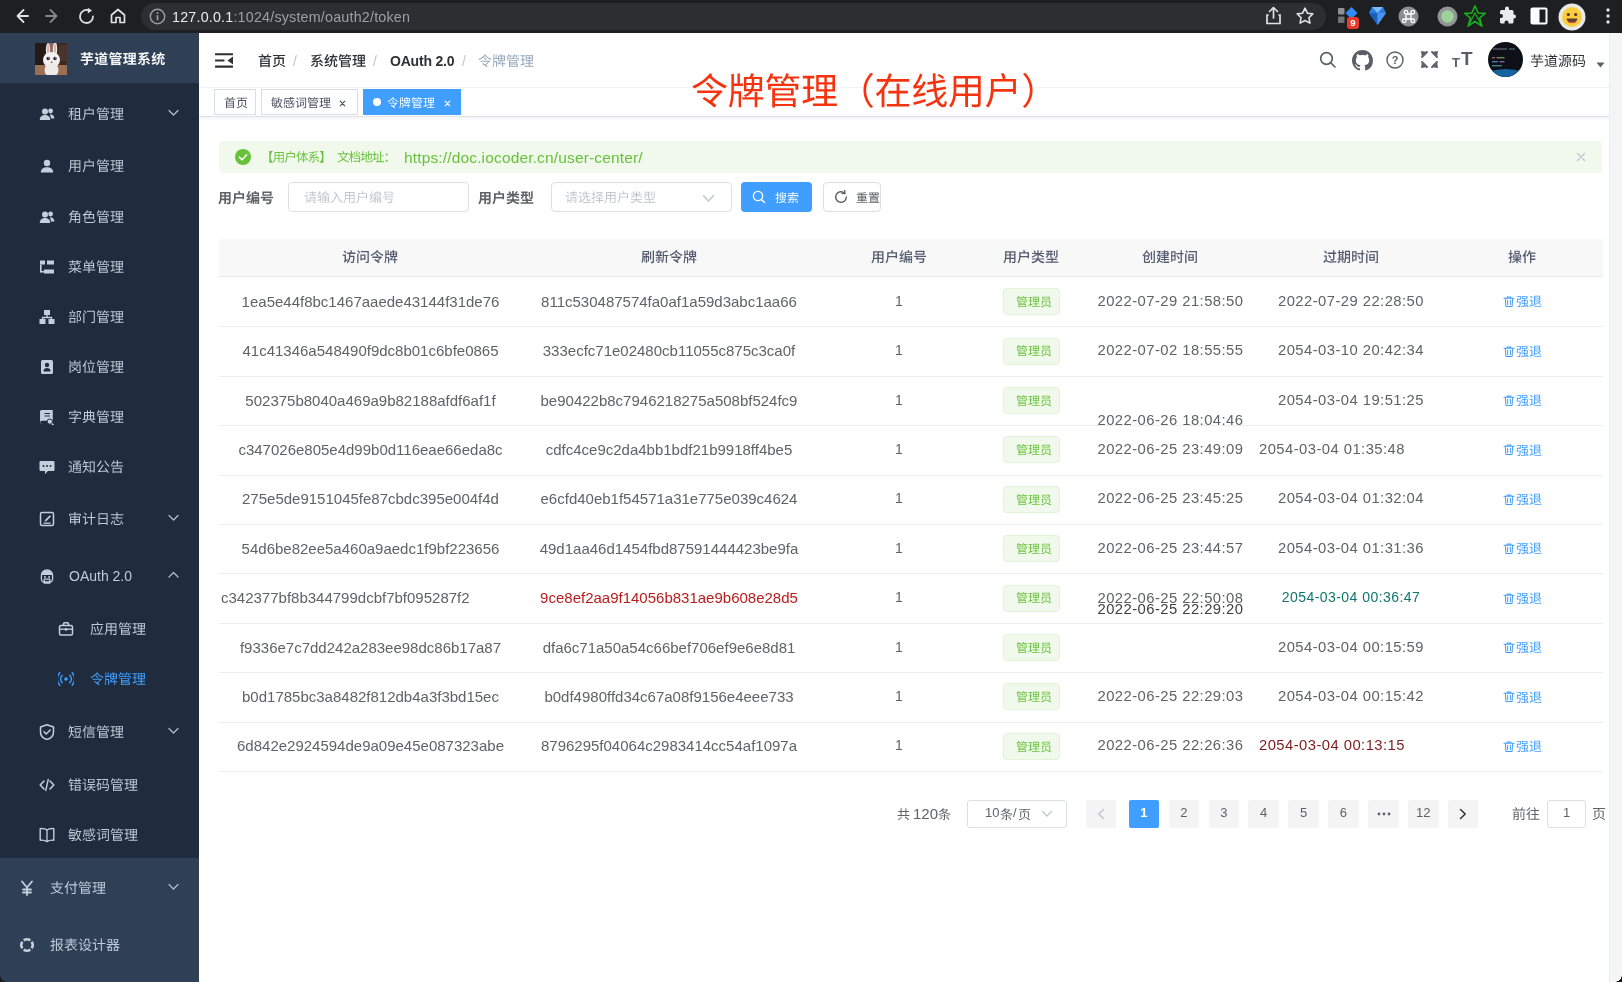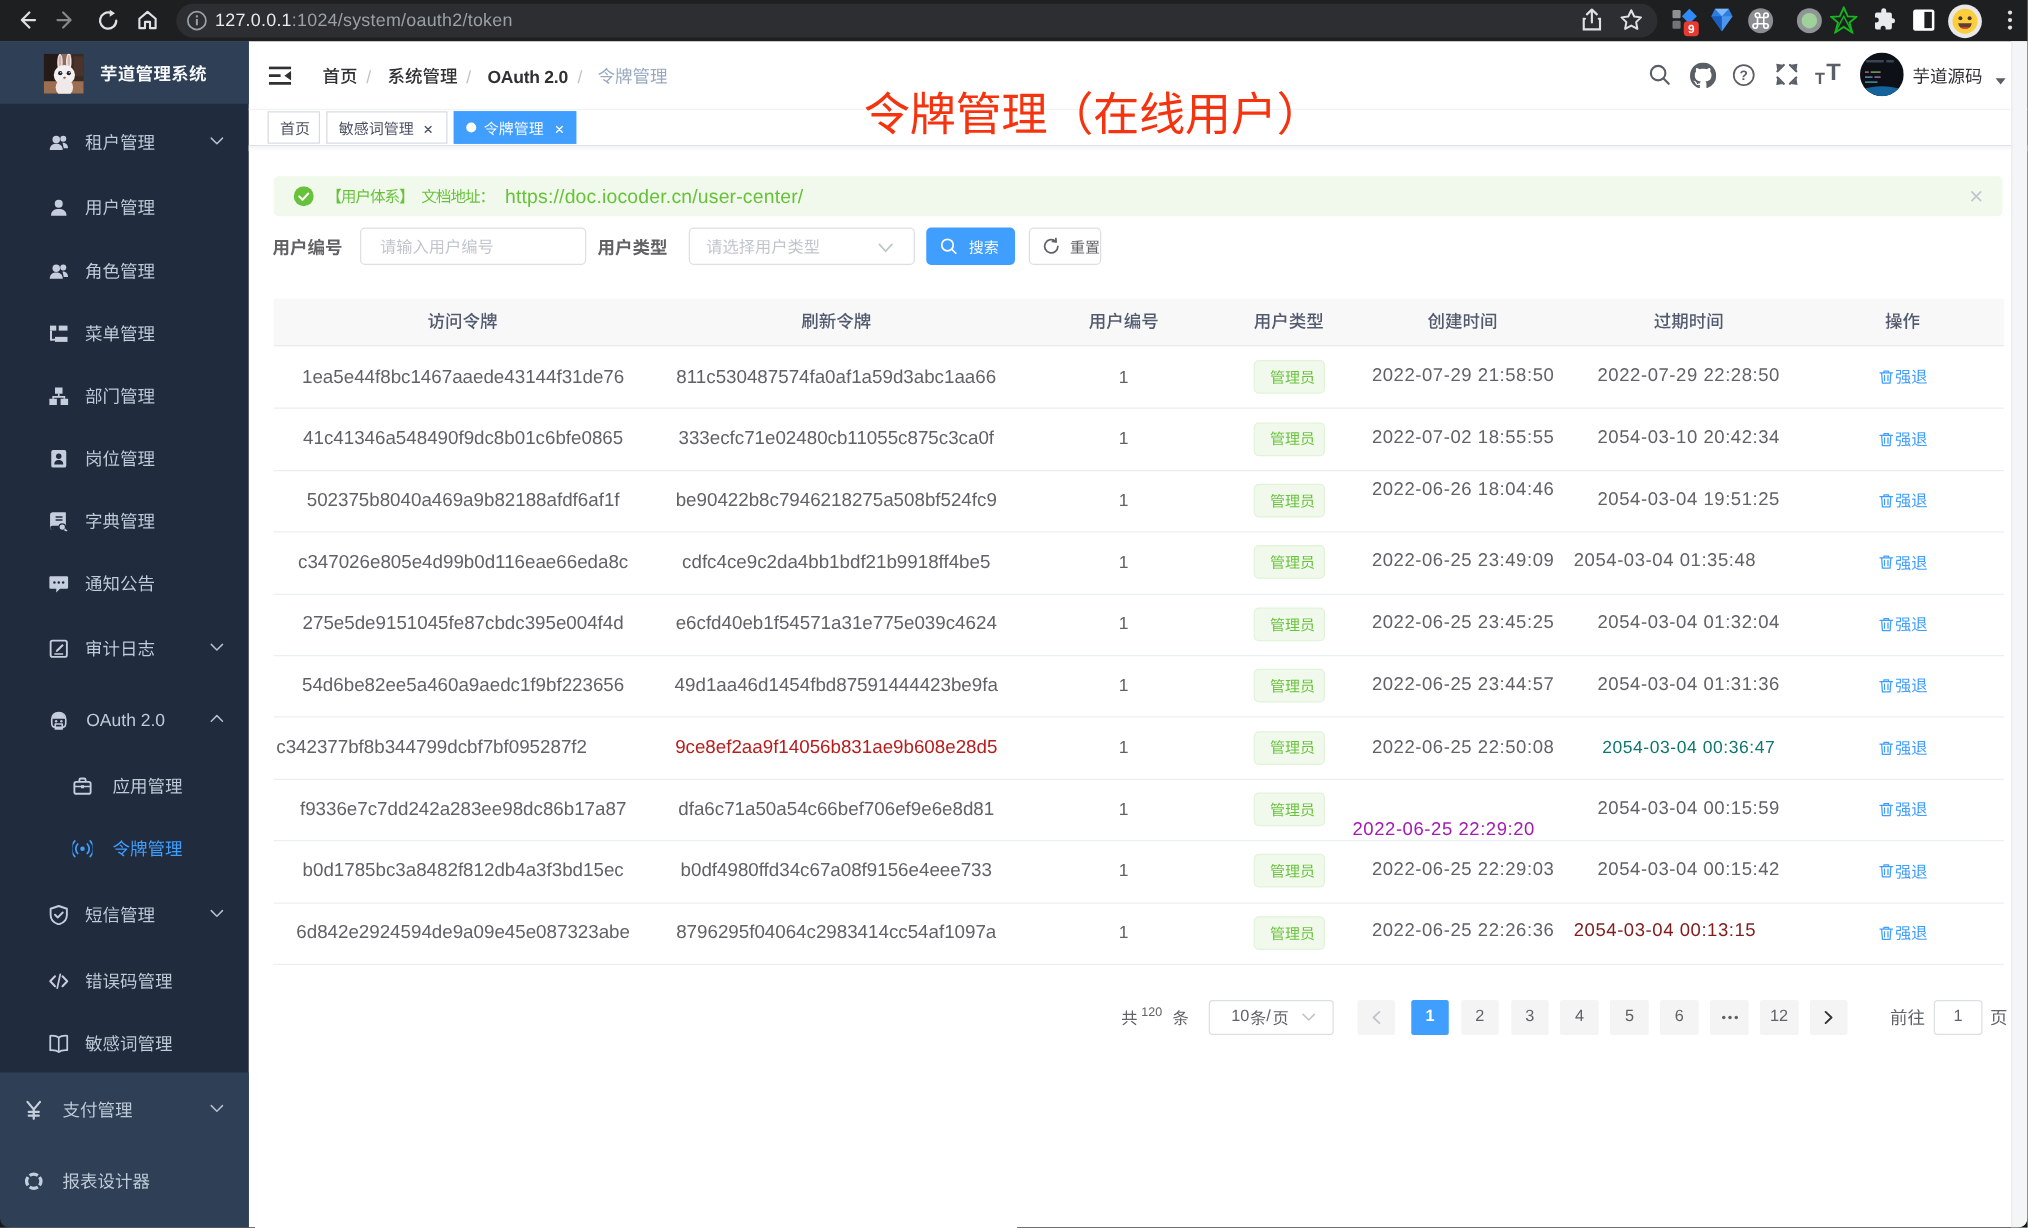--- a/index.html
+++ b/index.html
@@ -459,21 +459,21 @@
       <path d="M6.7 -9.4H10.5V-7.8H6.7ZM5.8 -10.2V-7H8.2V-5.8H5.6V-2.3H8.2V-0.4L5 -0.2L5.1 0.7C6.7 0.6 9.1 0.4 11.3 0.2C11.5 0.6 11.6 0.9 11.7 1.1L12.5 0.8C12.3 -0 11.6 -1.2 10.9 -2.1L10.1 -1.7C10.4 -1.4 10.6 -1 10.9 -0.6L9.1 -0.5V-2.3H11.8V-5.8H9.1V-7H11.4V-10.2ZM6.4 -5H8.2V-3.1H6.4ZM9.1 -5H10.9V-3.1H9.1ZM1.1 -7.3C1 -6.1 0.8 -4.5 0.6 -3.5H1.2L3.7 -3.5C3.6 -1.2 3.4 -0.3 3.2 -0.1C3 0.1 2.9 0.1 2.7 0.1C2.5 0.1 1.9 0.1 1.3 0C1.5 0.3 1.6 0.7 1.6 0.9C2.2 1 2.8 1 3.1 0.9C3.5 0.9 3.7 0.8 4 0.6C4.3 0.2 4.5 -1 4.7 -3.9C4.7 -4.1 4.7 -4.4 4.7 -4.4H1.7C1.7 -5 1.8 -5.7 1.9 -6.4H4.8V-10.2H0.8V-9.3H3.9V-7.3Z M14 -9.9C14.8 -9.2 15.6 -8.3 16 -7.7L16.7 -8.3C16.3 -8.9 15.5 -9.8 14.8 -10.4ZM23.1 -7.5V-6.3H19.1V-7.5ZM23.1 -8.3H19.1V-9.5H23.1ZM18 -1.1C18.3 -1.2 18.7 -1.4 21.4 -2.2C21.3 -2.3 21.3 -2.7 21.3 -3L19.1 -2.4V-5.5H24.1V-10.3H18.1V-2.8C18.1 -2.3 17.8 -2 17.6 -1.9C17.7 -1.7 17.9 -1.3 18 -1.1ZM20.3 -4.5C21.7 -3.5 23.3 -2.1 24.1 -1.1L24.9 -1.7C24.4 -2.2 23.7 -2.8 23 -3.5C23.7 -3.9 24.5 -4.4 25.1 -4.9L24.3 -5.5C23.9 -5 23 -4.4 22.3 -4C21.9 -4.4 21.4 -4.7 20.9 -5ZM16.4 -6.3H13.7V-5.4H15.4V-1.4C14.9 -1.1 14.2 -0.6 13.5 0L14.1 0.8C14.8 0 15.5 -0.7 16 -0.7C16.3 -0.7 16.7 -0.3 17.2 0C18.1 0.6 19.3 0.7 20.8 0.7C22 0.7 24.3 0.6 25.3 0.6C25.3 0.3 25.4 -0.2 25.5 -0.4C24.3 -0.3 22.3 -0.2 20.8 -0.2C19.4 -0.2 18.3 -0.3 17.4 -0.7C17 -1 16.7 -1.3 16.4 -1.4Z" fill="#409eff"></path>
     </svg>
 <div class="abs" style="left:219px;top:425px;width:1384px;height:1px;background:#ebeef5"></div>
 <div class="abs" style="left:221px;top:391.5px;width:299px;text-align:center;font-size:15px;color:#606266">502375b8040a469a9b82188afdf6af1f</div>
 <div class="abs" style="left:519px;top:391.5px;width:300px;text-align:center;font-size:15px;color:#606266">be90422b8c7946218275a508bf524fc9</div>
 <div class="abs" style="left:818px;top:391.5px;width:162px;text-align:center;font-size:14px;color:#606266">1</div>
 <div class="abs" style="left:1002.5px;top:387.0px;width:57px;height:27px;background:#f0f9eb;border:1px solid #e1f3d8;border-radius:4px"></div>
 <svg style="position:absolute;left:1016px;top:393.8px;overflow:visible" width="36" height="16" viewBox="0 -11.2 36 16">
       <path d="M2.5 -5.3V1H3.4V0.6H9.3V0.9H10.1V-2H3.4V-2.8H9.5V-5.3ZM9.3 -0.1H3.4V-1.3H9.3ZM5.3 -7.5C5.4 -7.2 5.5 -7 5.7 -6.7H1.2V-4.7H2.1V-6H10.1V-4.7H11V-6.7H6.6C6.5 -7 6.3 -7.4 6.1 -7.6ZM3.4 -4.6H8.6V-3.5H3.4ZM2 -10.1C1.7 -9.1 1.2 -8.1 0.5 -7.4C0.7 -7.3 1.1 -7.1 1.3 -7C1.6 -7.4 2 -7.9 2.3 -8.4H3.1C3.4 -8 3.6 -7.5 3.7 -7.1L4.5 -7.4C4.4 -7.7 4.2 -8.1 4 -8.4H5.8V-9.1H2.6C2.7 -9.4 2.8 -9.7 2.9 -10ZM7.1 -10.1C6.9 -9.2 6.4 -8.4 5.9 -7.8C6.1 -7.7 6.5 -7.5 6.6 -7.4C6.9 -7.7 7.1 -8 7.3 -8.4H8.2C8.6 -8 8.9 -7.4 9.1 -7.1L9.8 -7.4C9.7 -7.7 9.4 -8.1 9.1 -8.4H11.3V-9.1H7.7C7.8 -9.4 7.9 -9.7 8 -9.9Z M17.7 -6.5H19.5V-4.9H17.7ZM20.3 -6.5H22.2V-4.9H20.3ZM17.7 -8.7H19.5V-7.2H17.7ZM20.3 -8.7H22.2V-7.2H20.3ZM15.8 -0.3V0.6H23.6V-0.3H20.4V-1.9H23.2V-2.7H20.4V-4.2H23V-9.5H16.9V-4.2H19.5V-2.7H16.7V-1.9H19.5V-0.3ZM12.4 -1.2 12.6 -0.3C13.7 -0.6 15.1 -1.1 16.4 -1.5L16.2 -2.4L14.9 -2V-5H16.1V-5.8H14.9V-8.4H16.3V-9.3H12.6V-8.4H14V-5.8H12.7V-5H14V-1.7C13.4 -1.5 12.9 -1.3 12.4 -1.2Z M27.2 -8.8H32.8V-7.4H27.2ZM26.3 -9.5V-6.6H33.8V-9.5ZM29.5 -3.9V-2.8C29.5 -1.9 29.1 -0.6 24.8 0.3C25 0.5 25.3 0.8 25.4 1C29.9 0 30.4 -1.5 30.4 -2.8V-3.9ZM30.3 -0.8C31.8 -0.3 33.8 0.5 34.8 1L35.2 0.2C34.2 -0.3 32.2 -1 30.8 -1.4ZM25.9 -5.5V-1.1H26.8V-4.7H33.3V-1.2H34.3V-5.5Z" fill="#67c23a"></path>
     </svg>
-<div class="abs" style="left:1082px;top:384px;width:177px;text-align:center;font-size:14.8px;letter-spacing:0.45px;color:#606266">2022-06-26 18:04:46</div>
+<div class="abs" style="left:1082px;top:412px;width:177px;text-align:center;font-size:14.8px;letter-spacing:0.45px;color:#606266">2022-06-26 18:04:46</div>
 <div class="abs" style="left:1259px;top:391.5px;width:184px;text-align:center;font-size:14.8px;letter-spacing:0.45px;color:#606266">2054-03-04 19:51:25</div>
 <svg class="abs" style="left:1503px;top:394.0px" width="12" height="13" viewBox="0 0 13 13">
       <path d="M1 3 H12 M4.5 3 V1.5 H8.5 V3 M2.5 3 L3.2 12 H9.8 L10.5 3 M5 5.2 V9.8 M8 5.2 V9.8" stroke="#409eff" stroke-width="1.1" fill="none" stroke-linecap="round" stroke-linejoin="round"></path>
     </svg>
 <svg style="position:absolute;left:1516px;top:393.2px;overflow:visible" width="26" height="17" viewBox="0 -12.1 26 17">
       <path d="M6.7 -9.4H10.5V-7.8H6.7ZM5.8 -10.2V-7H8.2V-5.8H5.6V-2.3H8.2V-0.4L5 -0.2L5.1 0.7C6.7 0.6 9.1 0.4 11.3 0.2C11.5 0.6 11.6 0.9 11.7 1.1L12.5 0.8C12.3 -0 11.6 -1.2 10.9 -2.1L10.1 -1.7C10.4 -1.4 10.6 -1 10.9 -0.6L9.1 -0.5V-2.3H11.8V-5.8H9.1V-7H11.4V-10.2ZM6.4 -5H8.2V-3.1H6.4ZM9.1 -5H10.9V-3.1H9.1ZM1.1 -7.3C1 -6.1 0.8 -4.5 0.6 -3.5H1.2L3.7 -3.5C3.6 -1.2 3.4 -0.3 3.2 -0.1C3 0.1 2.9 0.1 2.7 0.1C2.5 0.1 1.9 0.1 1.3 0C1.5 0.3 1.6 0.7 1.6 0.9C2.2 1 2.8 1 3.1 0.9C3.5 0.9 3.7 0.8 4 0.6C4.3 0.2 4.5 -1 4.7 -3.9C4.7 -4.1 4.7 -4.4 4.7 -4.4H1.7C1.7 -5 1.8 -5.7 1.9 -6.4H4.8V-10.2H0.8V-9.3H3.9V-7.3Z M14 -9.9C14.8 -9.2 15.6 -8.3 16 -7.7L16.7 -8.3C16.3 -8.9 15.5 -9.8 14.8 -10.4ZM23.1 -7.5V-6.3H19.1V-7.5ZM23.1 -8.3H19.1V-9.5H23.1ZM18 -1.1C18.3 -1.2 18.7 -1.4 21.4 -2.2C21.3 -2.3 21.3 -2.7 21.3 -3L19.1 -2.4V-5.5H24.1V-10.3H18.1V-2.8C18.1 -2.3 17.8 -2 17.6 -1.9C17.7 -1.7 17.9 -1.3 18 -1.1ZM20.3 -4.5C21.7 -3.5 23.3 -2.1 24.1 -1.1L24.9 -1.7C24.4 -2.2 23.7 -2.8 23 -3.5C23.7 -3.9 24.5 -4.4 25.1 -4.9L24.3 -5.5C23.9 -5 23 -4.4 22.3 -4C21.9 -4.4 21.4 -4.7 20.9 -5ZM16.4 -6.3H13.7V-5.4H15.4V-1.4C14.9 -1.1 14.2 -0.6 13.5 0L14.1 0.8C14.8 0 15.5 -0.7 16 -0.7C16.3 -0.7 16.7 -0.3 17.2 0C18.1 0.6 19.3 0.7 20.8 0.7C22 0.7 24.3 0.6 25.3 0.6C25.3 0.3 25.4 -0.2 25.5 -0.4C24.3 -0.3 22.3 -0.2 20.8 -0.2C19.4 -0.2 18.3 -0.3 17.4 -0.7C17 -1 16.7 -1.3 16.4 -1.4Z" fill="#409eff"></path>
     </svg>
 <div class="abs" style="left:219px;top:475px;width:1384px;height:1px;background:#ebeef5"></div>
 <div class="abs" style="left:221px;top:440.9px;width:299px;text-align:center;font-size:15px;color:#606266">c347026e805e4d99b0d116eae66eda8c</div>
 <div class="abs" style="left:519px;top:440.9px;width:300px;text-align:center;font-size:15px;color:#606266">cdfc4ce9c2da4bb1bdf21b9918ff4be5</div>
@@ -539,21 +539,21 @@
       <path d="M6.7 -9.4H10.5V-7.8H6.7ZM5.8 -10.2V-7H8.2V-5.8H5.6V-2.3H8.2V-0.4L5 -0.2L5.1 0.7C6.7 0.6 9.1 0.4 11.3 0.2C11.5 0.6 11.6 0.9 11.7 1.1L12.5 0.8C12.3 -0 11.6 -1.2 10.9 -2.1L10.1 -1.7C10.4 -1.4 10.6 -1 10.9 -0.6L9.1 -0.5V-2.3H11.8V-5.8H9.1V-7H11.4V-10.2ZM6.4 -5H8.2V-3.1H6.4ZM9.1 -5H10.9V-3.1H9.1ZM1.1 -7.3C1 -6.1 0.8 -4.5 0.6 -3.5H1.2L3.7 -3.5C3.6 -1.2 3.4 -0.3 3.2 -0.1C3 0.1 2.9 0.1 2.7 0.1C2.5 0.1 1.9 0.1 1.3 0C1.5 0.3 1.6 0.7 1.6 0.9C2.2 1 2.8 1 3.1 0.9C3.5 0.9 3.7 0.8 4 0.6C4.3 0.2 4.5 -1 4.7 -3.9C4.7 -4.1 4.7 -4.4 4.7 -4.4H1.7C1.7 -5 1.8 -5.7 1.9 -6.4H4.8V-10.2H0.8V-9.3H3.9V-7.3Z M14 -9.9C14.8 -9.2 15.6 -8.3 16 -7.7L16.7 -8.3C16.3 -8.9 15.5 -9.8 14.8 -10.4ZM23.1 -7.5V-6.3H19.1V-7.5ZM23.1 -8.3H19.1V-9.5H23.1ZM18 -1.1C18.3 -1.2 18.7 -1.4 21.4 -2.2C21.3 -2.3 21.3 -2.7 21.3 -3L19.1 -2.4V-5.5H24.1V-10.3H18.1V-2.8C18.1 -2.3 17.8 -2 17.6 -1.9C17.7 -1.7 17.9 -1.3 18 -1.1ZM20.3 -4.5C21.7 -3.5 23.3 -2.1 24.1 -1.1L24.9 -1.7C24.4 -2.2 23.7 -2.8 23 -3.5C23.7 -3.9 24.5 -4.4 25.1 -4.9L24.3 -5.5C23.9 -5 23 -4.4 22.3 -4C21.9 -4.4 21.4 -4.7 20.9 -5ZM16.4 -6.3H13.7V-5.4H15.4V-1.4C14.9 -1.1 14.2 -0.6 13.5 0L14.1 0.8C14.8 0 15.5 -0.7 16 -0.7C16.3 -0.7 16.7 -0.3 17.2 0C18.1 0.6 19.3 0.7 20.8 0.7C22 0.7 24.3 0.6 25.3 0.6C25.3 0.3 25.4 -0.2 25.5 -0.4C24.3 -0.3 22.3 -0.2 20.8 -0.2C19.4 -0.2 18.3 -0.3 17.4 -0.7C17 -1 16.7 -1.3 16.4 -1.4Z" fill="#409eff"></path>
     </svg>
 <div class="abs" style="left:219px;top:672px;width:1384px;height:1px;background:#ebeef5"></div>
 <div class="abs" style="left:221px;top:638.5px;width:299px;text-align:center;font-size:15px;color:#606266">f9336e7c7dd242a283ee98dc86b17a87</div>
 <div class="abs" style="left:519px;top:638.5px;width:300px;text-align:center;font-size:15px;color:#606266">dfa6c71a50a54c66bef706ef9e6e8d81</div>
 <div class="abs" style="left:818px;top:638.5px;width:162px;text-align:center;font-size:14px;color:#606266">1</div>
 <div class="abs" style="left:1002.5px;top:634.0px;width:57px;height:27px;background:#f0f9eb;border:1px solid #e1f3d8;border-radius:4px"></div>
 <svg style="position:absolute;left:1016px;top:640.8px;overflow:visible" width="36" height="16" viewBox="0 -11.2 36 16">
       <path d="M2.5 -5.3V1H3.4V0.6H9.3V0.9H10.1V-2H3.4V-2.8H9.5V-5.3ZM9.3 -0.1H3.4V-1.3H9.3ZM5.3 -7.5C5.4 -7.2 5.5 -7 5.7 -6.7H1.2V-4.7H2.1V-6H10.1V-4.7H11V-6.7H6.6C6.5 -7 6.3 -7.4 6.1 -7.6ZM3.4 -4.6H8.6V-3.5H3.4ZM2 -10.1C1.7 -9.1 1.2 -8.1 0.5 -7.4C0.7 -7.3 1.1 -7.1 1.3 -7C1.6 -7.4 2 -7.9 2.3 -8.4H3.1C3.4 -8 3.6 -7.5 3.7 -7.1L4.5 -7.4C4.4 -7.7 4.2 -8.1 4 -8.4H5.8V-9.1H2.6C2.7 -9.4 2.8 -9.7 2.9 -10ZM7.1 -10.1C6.9 -9.2 6.4 -8.4 5.9 -7.8C6.1 -7.7 6.5 -7.5 6.6 -7.4C6.9 -7.7 7.1 -8 7.3 -8.4H8.2C8.6 -8 8.9 -7.4 9.1 -7.1L9.8 -7.4C9.7 -7.7 9.4 -8.1 9.1 -8.4H11.3V-9.1H7.7C7.8 -9.4 7.9 -9.7 8 -9.9Z M17.7 -6.5H19.5V-4.9H17.7ZM20.3 -6.5H22.2V-4.9H20.3ZM17.7 -8.7H19.5V-7.2H17.7ZM20.3 -8.7H22.2V-7.2H20.3ZM15.8 -0.3V0.6H23.6V-0.3H20.4V-1.9H23.2V-2.7H20.4V-4.2H23V-9.5H16.9V-4.2H19.5V-2.7H16.7V-1.9H19.5V-0.3ZM12.4 -1.2 12.6 -0.3C13.7 -0.6 15.1 -1.1 16.4 -1.5L16.2 -2.4L14.9 -2V-5H16.1V-5.8H14.9V-8.4H16.3V-9.3H12.6V-8.4H14V-5.8H12.7V-5H14V-1.7C13.4 -1.5 12.9 -1.3 12.4 -1.2Z M27.2 -8.8H32.8V-7.4H27.2ZM26.3 -9.5V-6.6H33.8V-9.5ZM29.5 -3.9V-2.8C29.5 -1.9 29.1 -0.6 24.8 0.3C25 0.5 25.3 0.8 25.4 1C29.9 0 30.4 -1.5 30.4 -2.8V-3.9ZM30.3 -0.8C31.8 -0.3 33.8 0.5 34.8 1L35.2 0.2C34.2 -0.3 32.2 -1 30.8 -1.4ZM25.9 -5.5V-1.1H26.8V-4.7H33.3V-1.2H34.3V-5.5Z" fill="#67c23a"></path>
     </svg>
-<div class="abs" style="left:1082px;top:656px;width:177px;text-align:left;font-size:14.8px;letter-spacing:0.45px;color:#a21caf">2022-06-25 22:29:20</div>
+<div class="abs" style="left:1082px;top:601px;width:177px;text-align:center;font-size:14.8px;letter-spacing:0.45px;color:#404040">2022-06-25 22:29:20</div>
 <div class="abs" style="left:1259px;top:638.5px;width:184px;text-align:center;font-size:14.8px;letter-spacing:0.45px;color:#606266">2054-03-04 00:15:59</div>
 <svg class="abs" style="left:1503px;top:641.0px" width="12" height="13" viewBox="0 0 13 13">
       <path d="M1 3 H12 M4.5 3 V1.5 H8.5 V3 M2.5 3 L3.2 12 H9.8 L10.5 3 M5 5.2 V9.8 M8 5.2 V9.8" stroke="#409eff" stroke-width="1.1" fill="none" stroke-linecap="round" stroke-linejoin="round"></path>
     </svg>
 <svg style="position:absolute;left:1516px;top:640.2px;overflow:visible" width="26" height="17" viewBox="0 -12.1 26 17">
       <path d="M6.7 -9.4H10.5V-7.8H6.7ZM5.8 -10.2V-7H8.2V-5.8H5.6V-2.3H8.2V-0.4L5 -0.2L5.1 0.7C6.7 0.6 9.1 0.4 11.3 0.2C11.5 0.6 11.6 0.9 11.7 1.1L12.5 0.8C12.3 -0 11.6 -1.2 10.9 -2.1L10.1 -1.7C10.4 -1.4 10.6 -1 10.9 -0.6L9.1 -0.5V-2.3H11.8V-5.8H9.1V-7H11.4V-10.2ZM6.4 -5H8.2V-3.1H6.4ZM9.1 -5H10.9V-3.1H9.1ZM1.1 -7.3C1 -6.1 0.8 -4.5 0.6 -3.5H1.2L3.7 -3.5C3.6 -1.2 3.4 -0.3 3.2 -0.1C3 0.1 2.9 0.1 2.7 0.1C2.5 0.1 1.9 0.1 1.3 0C1.5 0.3 1.6 0.7 1.6 0.9C2.2 1 2.8 1 3.1 0.9C3.5 0.9 3.7 0.8 4 0.6C4.3 0.2 4.5 -1 4.7 -3.9C4.7 -4.1 4.7 -4.4 4.7 -4.4H1.7C1.7 -5 1.8 -5.7 1.9 -6.4H4.8V-10.2H0.8V-9.3H3.9V-7.3Z M14 -9.9C14.8 -9.2 15.6 -8.3 16 -7.7L16.7 -8.3C16.3 -8.9 15.5 -9.8 14.8 -10.4ZM23.1 -7.5V-6.3H19.1V-7.5ZM23.1 -8.3H19.1V-9.5H23.1ZM18 -1.1C18.3 -1.2 18.7 -1.4 21.4 -2.2C21.3 -2.3 21.3 -2.7 21.3 -3L19.1 -2.4V-5.5H24.1V-10.3H18.1V-2.8C18.1 -2.3 17.8 -2 17.6 -1.9C17.7 -1.7 17.9 -1.3 18 -1.1ZM20.3 -4.5C21.7 -3.5 23.3 -2.1 24.1 -1.1L24.9 -1.7C24.4 -2.2 23.7 -2.8 23 -3.5C23.7 -3.9 24.5 -4.4 25.1 -4.9L24.3 -5.5C23.9 -5 23 -4.4 22.3 -4C21.9 -4.4 21.4 -4.7 20.9 -5ZM16.4 -6.3H13.7V-5.4H15.4V-1.4C14.9 -1.1 14.2 -0.6 13.5 0L14.1 0.8C14.8 0 15.5 -0.7 16 -0.7C16.3 -0.7 16.7 -0.3 17.2 0C18.1 0.6 19.3 0.7 20.8 0.7C22 0.7 24.3 0.6 25.3 0.6C25.3 0.3 25.4 -0.2 25.5 -0.4C24.3 -0.3 22.3 -0.2 20.8 -0.2C19.4 -0.2 18.3 -0.3 17.4 -0.7C17 -1 16.7 -1.3 16.4 -1.4Z" fill="#409eff"></path>
     </svg>
 <div class="abs" style="left:219px;top:722px;width:1384px;height:1px;background:#ebeef5"></div>
 <div class="abs" style="left:221px;top:687.9px;width:299px;text-align:center;font-size:15px;color:#606266">b0d1785bc3a8482f812db4a3f3bd15ec</div>
 <div class="abs" style="left:519px;top:687.9px;width:300px;text-align:center;font-size:15px;color:#606266">b0df4980ffd34c67a08f9156e4eee733</div>
@@ -582,21 +582,21 @@
 <div class="abs" style="left:1259px;top:737.3px;width:184px;text-align:left;font-size:14.8px;letter-spacing:0.45px;color:#7f1d1d">2054-03-04 00:13:15</div>
 <svg class="abs" style="left:1503px;top:739.8px" width="12" height="13" viewBox="0 0 13 13">
       <path d="M1 3 H12 M4.5 3 V1.5 H8.5 V3 M2.5 3 L3.2 12 H9.8 L10.5 3 M5 5.2 V9.8 M8 5.2 V9.8" stroke="#409eff" stroke-width="1.1" fill="none" stroke-linecap="round" stroke-linejoin="round"></path>
     </svg>
 <svg style="position:absolute;left:1516px;top:739px;overflow:visible" width="26" height="17" viewBox="0 -12.1 26 17">
       <path d="M6.7 -9.4H10.5V-7.8H6.7ZM5.8 -10.2V-7H8.2V-5.8H5.6V-2.3H8.2V-0.4L5 -0.2L5.1 0.7C6.7 0.6 9.1 0.4 11.3 0.2C11.5 0.6 11.6 0.9 11.7 1.1L12.5 0.8C12.3 -0 11.6 -1.2 10.9 -2.1L10.1 -1.7C10.4 -1.4 10.6 -1 10.9 -0.6L9.1 -0.5V-2.3H11.8V-5.8H9.1V-7H11.4V-10.2ZM6.4 -5H8.2V-3.1H6.4ZM9.1 -5H10.9V-3.1H9.1ZM1.1 -7.3C1 -6.1 0.8 -4.5 0.6 -3.5H1.2L3.7 -3.5C3.6 -1.2 3.4 -0.3 3.2 -0.1C3 0.1 2.9 0.1 2.7 0.1C2.5 0.1 1.9 0.1 1.3 0C1.5 0.3 1.6 0.7 1.6 0.9C2.2 1 2.8 1 3.1 0.9C3.5 0.9 3.7 0.8 4 0.6C4.3 0.2 4.5 -1 4.7 -3.9C4.7 -4.1 4.7 -4.4 4.7 -4.4H1.7C1.7 -5 1.8 -5.7 1.9 -6.4H4.8V-10.2H0.8V-9.3H3.9V-7.3Z M14 -9.9C14.8 -9.2 15.6 -8.3 16 -7.7L16.7 -8.3C16.3 -8.9 15.5 -9.8 14.8 -10.4ZM23.1 -7.5V-6.3H19.1V-7.5ZM23.1 -8.3H19.1V-9.5H23.1ZM18 -1.1C18.3 -1.2 18.7 -1.4 21.4 -2.2C21.3 -2.3 21.3 -2.7 21.3 -3L19.1 -2.4V-5.5H24.1V-10.3H18.1V-2.8C18.1 -2.3 17.8 -2 17.6 -1.9C17.7 -1.7 17.9 -1.3 18 -1.1ZM20.3 -4.5C21.7 -3.5 23.3 -2.1 24.1 -1.1L24.9 -1.7C24.4 -2.2 23.7 -2.8 23 -3.5C23.7 -3.9 24.5 -4.4 25.1 -4.9L24.3 -5.5C23.9 -5 23 -4.4 22.3 -4C21.9 -4.4 21.4 -4.7 20.9 -5ZM16.4 -6.3H13.7V-5.4H15.4V-1.4C14.9 -1.1 14.2 -0.6 13.5 0L14.1 0.8C14.8 0 15.5 -0.7 16 -0.7C16.3 -0.7 16.7 -0.3 17.2 0C18.1 0.6 19.3 0.7 20.8 0.7C22 0.7 24.3 0.6 25.3 0.6C25.3 0.3 25.4 -0.2 25.5 -0.4C24.3 -0.3 22.3 -0.2 20.8 -0.2C19.4 -0.2 18.3 -0.3 17.4 -0.7C17 -1 16.7 -1.3 16.4 -1.4Z" fill="#409eff"></path>
     </svg>
 <svg style="position:absolute;left:897px;top:806.7px;overflow:visible" width="13" height="17" viewBox="0 -12.1 13 17">
       <path d="M7.6 -1.9C8.9 -1 10.5 0.3 11.2 1L12.2 0.4C11.3 -0.4 9.7 -1.6 8.5 -2.5ZM4.3 -2.4C3.5 -1.5 2.1 -0.3 0.8 0.4C1 0.5 1.4 0.8 1.6 1.1C2.9 0.3 4.4 -0.9 5.3 -2ZM1.2 -8.2V-7.2H3.6V-4.1H0.6V-3.2H12.4V-4.1H9.4V-7.2H12V-8.2H9.4V-10.8H8.4V-8.2H4.6V-10.8H3.6V-8.2ZM4.6 -4.1V-7.2H8.4V-4.1Z" fill="#606266"></path>
     </svg>
-<div class="abs" style="left:913px;top:805px;font-size:10px;color:#606266">120</div>
+<div class="abs" style="left:913px;top:805px;font-size:15px;color:#606266">120</div>
 <svg style="position:absolute;left:938px;top:806.7px;overflow:visible" width="13" height="17" viewBox="0 -12.1 13 17">
       <path d="M3.9 -2.4C3.3 -1.6 2.1 -0.6 1.2 -0.1C1.5 0 1.7 0.4 1.9 0.6C2.8 -0 4 -1.1 4.7 -2ZM8.2 -1.9C9.1 -1.1 10.1 -0.1 10.6 0.6L11.4 0.1C10.9 -0.7 9.8 -1.7 8.9 -2.4ZM8.7 -8.9C8.1 -8.2 7.4 -7.6 6.5 -7.1C5.7 -7.6 5 -8.2 4.5 -8.8L4.5 -8.9ZM4.9 -10.9C4.2 -9.8 2.9 -8.4 1 -7.5C1.2 -7.3 1.5 -7 1.7 -6.8C2.5 -7.2 3.2 -7.7 3.8 -8.2C4.3 -7.6 4.9 -7.1 5.6 -6.6C4 -5.9 2.2 -5.4 0.5 -5.2C0.6 -5 0.8 -4.6 0.9 -4.3C2.8 -4.6 4.8 -5.2 6.5 -6.1C8.1 -5.3 9.9 -4.7 11.9 -4.4C12.1 -4.7 12.3 -5.1 12.5 -5.3C10.7 -5.5 8.9 -6 7.5 -6.6C8.6 -7.4 9.5 -8.3 10.2 -9.4L9.5 -9.8L9.3 -9.7H5.3C5.5 -10.1 5.8 -10.4 6 -10.7ZM6 -5.1V-3.7H1.9V-2.9H6V-0C6 0.1 5.9 0.1 5.8 0.1C5.7 0.2 5.1 0.2 4.6 0.1C4.8 0.4 4.9 0.7 4.9 1C5.7 1 6.2 1 6.5 0.8C6.9 0.7 7 0.5 7 -0V-2.9H11.1V-3.7H7V-5.1Z" fill="#606266"></path>
     </svg>
 <div class="abs" style="left:967px;top:800px;width:100px;height:28px;border:1px solid #dcdfe6;border-radius:3px;background:#fff"></div>
 <div class="abs" style="left:985px;top:805px;font-size:13px;color:#606266">10</div>
 <svg style="position:absolute;left:1000px;top:806.7px;overflow:visible" width="13" height="17" viewBox="0 -12.1 13 17">
       <path d="M3.9 -2.4C3.3 -1.6 2.1 -0.6 1.2 -0.1C1.5 0 1.7 0.4 1.9 0.6C2.8 -0 4 -1.1 4.7 -2ZM8.2 -1.9C9.1 -1.1 10.1 -0.1 10.6 0.6L11.4 0.1C10.9 -0.7 9.8 -1.7 8.9 -2.4ZM8.7 -8.9C8.1 -8.2 7.4 -7.6 6.5 -7.1C5.7 -7.6 5 -8.2 4.5 -8.8L4.5 -8.9ZM4.9 -10.9C4.2 -9.8 2.9 -8.4 1 -7.5C1.2 -7.3 1.5 -7 1.7 -6.8C2.5 -7.2 3.2 -7.7 3.8 -8.2C4.3 -7.6 4.9 -7.1 5.6 -6.6C4 -5.9 2.2 -5.4 0.5 -5.2C0.6 -5 0.8 -4.6 0.9 -4.3C2.8 -4.6 4.8 -5.2 6.5 -6.1C8.1 -5.3 9.9 -4.7 11.9 -4.4C12.1 -4.7 12.3 -5.1 12.5 -5.3C10.7 -5.5 8.9 -6 7.5 -6.6C8.6 -7.4 9.5 -8.3 10.2 -9.4L9.5 -9.8L9.3 -9.7H5.3C5.5 -10.1 5.8 -10.4 6 -10.7ZM6 -5.1V-3.7H1.9V-2.9H6V-0C6 0.1 5.9 0.1 5.8 0.1C5.7 0.2 5.1 0.2 4.6 0.1C4.8 0.4 4.9 0.7 4.9 1C5.7 1 6.2 1 6.5 0.8C6.9 0.7 7 0.5 7 -0V-2.9H11.1V-3.7H7V-5.1Z" fill="#606266"></path>
     </svg>
 <div class="abs" style="left:1013px;top:805px;font-size:13px;color:#606266">/</div>
 <svg style="position:absolute;left:1018px;top:806.7px;overflow:visible" width="13" height="17" viewBox="0 -12.1 13 17">

